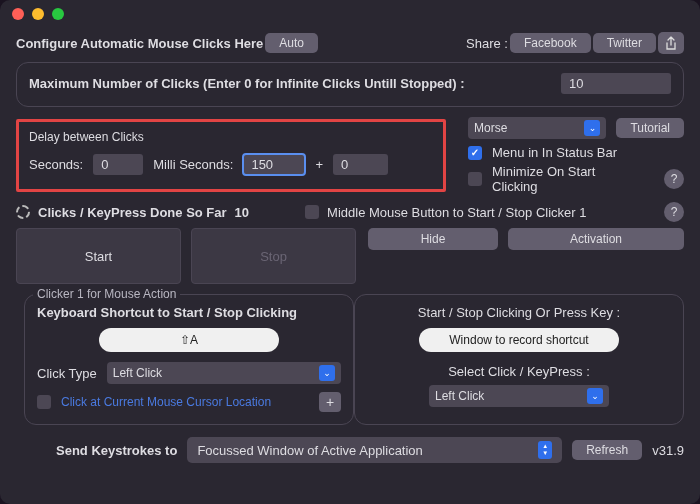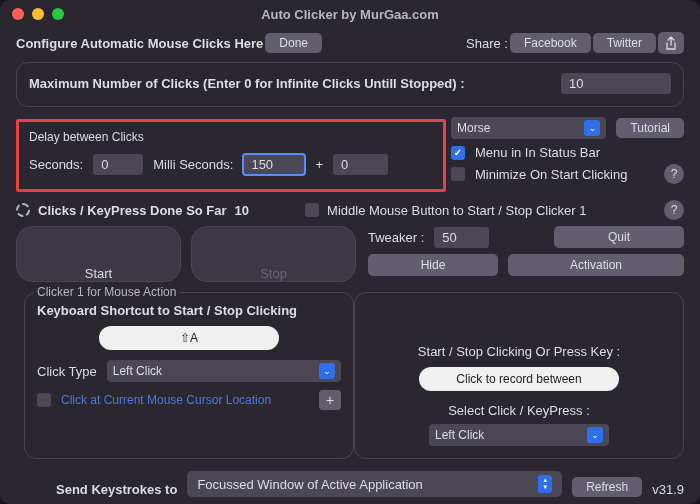--- a/index.html
+++ b/index.html
@@ -31,61 +31,60 @@
   .topbar .spacer{flex:1;}
   .btn{background:var(--btn);color:var(--text);border:none;border-radius:5px;padding:3px 14px;font-size:12px;cursor:pointer;}
   .icon-btn{width:26px;height:22px;display:flex;align-items:center;justify-content:center;background:var(--btn);border-radius:5px;cursor:pointer;}
   .bold{font-weight:700;}
   .input{background:var(--input);border:none;color:var(--text);padding:3px 8px;border-radius:3px;font-size:13px;width:60px;}
   .input.wide{width:110px;}
   .fieldset{border:1px solid var(--border);border-radius:12px;padding:10px 12px 12px;margin:0;position:relative;}
   .fieldset-title{position:absolute;top:-8px;left:8px;background:var(--bg);padding:0 4px;font-size:12px;color:var(--muted);}
   .highlight{border:3px solid var(--red);border-radius:2px;padding:8px 14px 14px 10px;margin-top:6px;}
   .highlight .fieldset-title{top:-2px;position:static;display:block;margin-bottom:10px;background:transparent;padding:0;color:var(--text);font-size:12px;}
-  .main-split{display:flex;gap:5px;margin-top:6px;align-items:flex-start;}
+  .main-split{display:flex;gap:22px;margin-top:6px;align-items:flex-start;}
   .left-col{width:430px;}
   .right-col{flex:1;}
   .select{background:var(--input);color:var(--text);border:none;border-radius:4px;padding:3px 6px;font-size:12px;display:flex;align-items:center;justify-content:space-between;cursor:pointer;position:relative;}
   .select .chev{width:16px;height:16px;background:var(--accent);border-radius:3px;display:flex;align-items:center;justify-content:center;font-size:9px;color:#fff;margin-left:6px;}
   .checkbox{width:14px;height:14px;border-radius:3px;background:var(--input);display:inline-flex;align-items:center;justify-content:center;flex-shrink:0;}
   .checkbox.checked{background:var(--accent);}
   .checkbox.checked::after{content:"✓";color:#fff;font-size:10px;font-weight:bold;}
   .help{width:20px;height:20px;border-radius:50%;background:var(--btn);display:flex;align-items:center;justify-content:center;font-size:12px;cursor:pointer;}
-  .big-btn{flex:1;height:56px;background:#3c3844;border:1px solid var(--border);border-radius:16px;display:flex;align-items:flex-end;justify-content:center;font-size:13px;cursor:pointer;}
+  .big-btn{flex:1;height:56px;background:#3c3844;border:1px solid var(--border);border-radius:4px;display:flex;align-items:center;justify-content:center;font-size:13px;cursor:pointer;}
   .big-btn.disabled{color:#6a6574;}
   .side-btn{background:var(--btn);border-radius:5px;padding:4px 0;text-align:center;font-size:12px;cursor:pointer;}
   .panel-pair{display:flex;margin-top:10px;padding-left:8px;}
   .panel-pair .fieldset{flex:1;}
   .white-pill{background:var(--white-btn);color:#222;border-radius:14px;padding:5px 20px;font-size:12px;text-align:center;cursor:pointer;display:inline-block;}
   .plus-btn{width:22px;height:20px;background:var(--btn);border-radius:4px;display:flex;align-items:center;justify-content:center;font-size:14px;cursor:pointer;}
-  .bottom-bar{display:flex;align-items:flex-end;gap:10px;margin-top:12px;}
+  .bottom-bar{display:flex;align-items:center;gap:10px;margin-top:12px;}
   .long-select{flex:1;background:var(--input);border-radius:5px;padding:4px 10px;display:flex;align-items:center;justify-content:space-between;cursor:pointer;}
   .updown{display:flex;flex-direction:column;background:var(--accent);border-radius:3px;width:14px;height:18px;align-items:center;justify-content:center;font-size:6px;color:#fff;line-height:7px;}
   .spinner{width:14px;height:14px;border:2px dashed #bbb;border-radius:50%;display:inline-block;}
   .focus-ring{outline:2px solid #5a8ff0;outline-offset:-1px;border-radius:3px;}
   .link-text{color:#4a7ae0;}
   svg{display:block;}
 </style>
 </head>
 <body>
 
 <div class="window">
   <div class="titlebar">
     <div class="traffic">
       <div class="tl red"></div>
       <div class="tl yellow"></div>
       <div class="tl green"></div>
     </div>
-    <div class="title">Auto Clicker by MurGaa.com</div>
   </div>
 
   <div class="content">
     <div class="topbar">
       <span class="bold">Configure Automatic Mouse Clicks Here</span>
-      <button class="btn">Done</button>
+      <button class="btn">Auto</button>
       <span class="spacer"></span>
       <span>Share :</span>
       <button class="btn">Facebook</button>
       <button class="btn">Twitter</button>
       <div class="icon-btn">
         <svg width="12" height="14" viewBox="0 0 12 14">
             <path d="M6 1 L3 4 M6 1 L9 4 M6 1 V9 M2 7 V13 H10 V7" stroke="#ddd" stroke-width="1.3" fill="none" stroke-linecap="round"></path>
           </svg>
       </div>
     </div>
@@ -148,26 +147,20 @@
       <div style="display:flex;gap:10px;width:340px;">
         <div class="big-btn">
             <span>Start</span>
           </div>
         <div class="big-btn disabled">
             <span>Stop</span>
           </div>
       </div>
       <div style="flex:1;display:flex;flex-direction:column;gap:6px;">
         <div class="row">
-          <span>Tweaker :</span>
-          <input class="input" style="width: 55px;" value="50">
-          <span style="flex:1"></span>
-          <div class="side-btn" style="width:130px"><span>Quit</span></div>
-        </div>
-        <div class="row">
           <div class="side-btn" style="width:130px"><span>Hide</span></div>
           <div class="side-btn" style="flex:1"><span>Activation</span></div>
         </div>
       </div>
     </div>
 
     <div class="panel-pair">
       <div class="fieldset">
         <span class="fieldset-title">Clicker 1 for Mouse Action</span>
         <div class="bold" style="margin-bottom:8px;">Keyboard Shortcut to Start / Stop Clicking</div>
@@ -183,23 +176,23 @@
         </div>
         <div class="row">
           <span class="checkbox"></span>
           <span class="link-text" style="font-size:12px">Click at Current Mouse Cursor Location</span>
           <span style="flex:1"></span>
           <span class="plus-btn">+</span>
         </div>
       </div>
 
       <div class="fieldset">
-        <div style="text-align:center;margin-bottom:8px;margin-top:41px;">Start / Stop Clicking Or Press Key :</div>
+        <div style="text-align:center;margin-bottom:8px;">Start / Stop Clicking Or Press Key :</div>
         <div style="text-align:center;margin-bottom:12px;">
-          <span class="white-pill" style="min-width:200px"><span>Click to record between</span></span>
+          <span class="white-pill" style="min-width:200px"><span>Window to record shortcut</span></span>
         </div>
         <div style="text-align:center;margin-bottom:6px;">Select Click / KeyPress :</div>
         <div style="display:flex;justify-content:center;">
           <div class="select" style="width:180px">
             <span>Left Click</span>
             <span class="chev">⌄</span>
           </div>
         </div>
       </div>
     </div>

